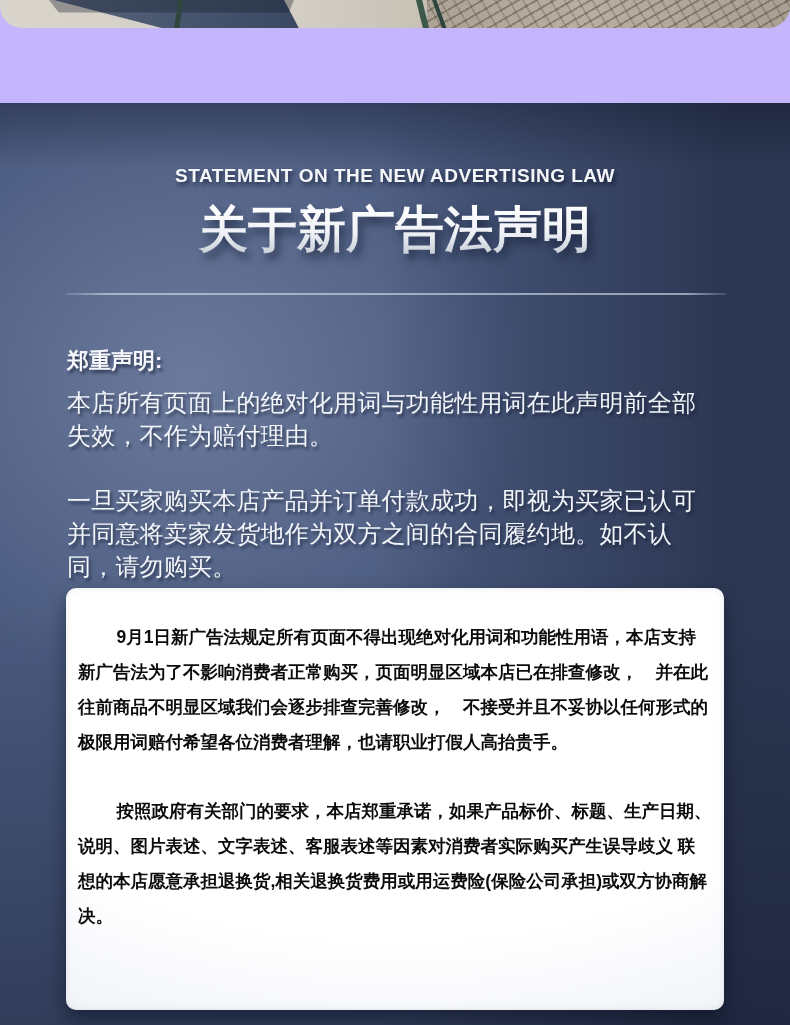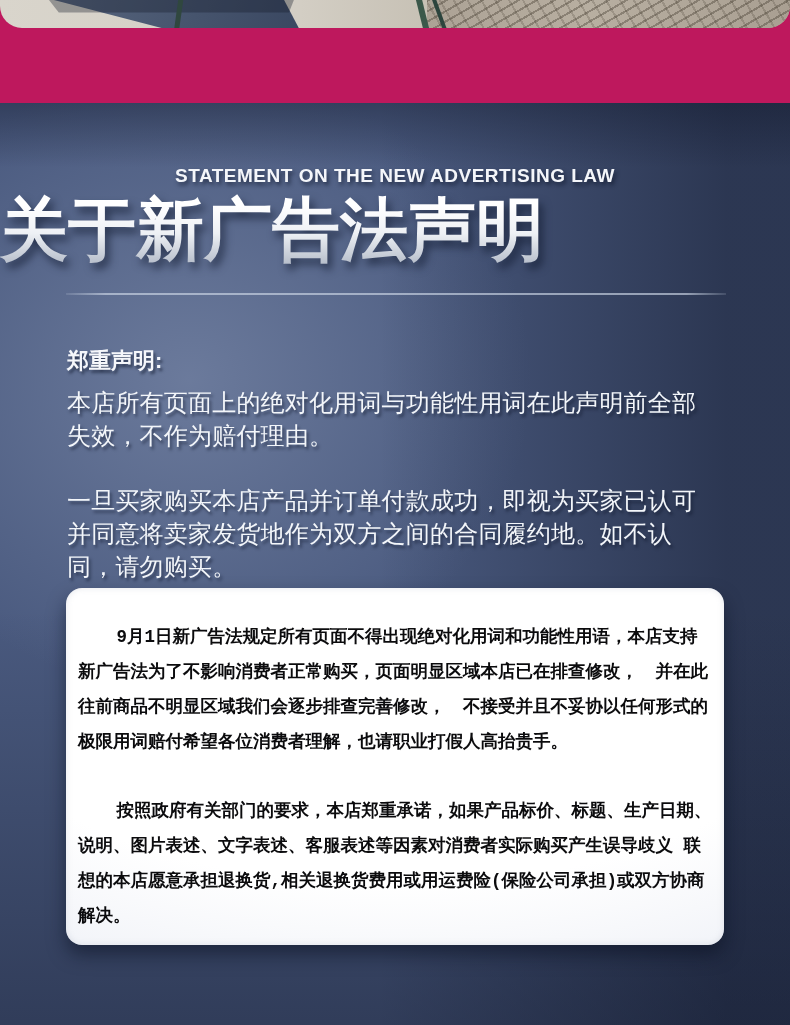--- a/index.html
+++ b/index.html
@@ -2,21 +2,21 @@
 <html><head>
 <meta charset="utf-8">
 <style>
   html,body{margin:0;padding:0;}
   body{
     width:790px;height:1025px;
     font-family:"Liberation Sans","DejaVu Sans",sans-serif;
     background:#ffffff;
   }
   .page{
-    position:relative;width:790px;height:1025px;overflow:hidden;background:#be185d;
+    position:relative;width:790px;height:1025px;overflow:hidden;background:#c4b5fd;
   }
 
   
   .photo-strip{
     position:absolute;top:0;left:0;width:790px;height:28px;
     border-radius:0 0 22px 22px;overflow:hidden;
   }
   .photo-base{
     position:absolute;inset:0;
     background:linear-gradient(to right,#d9d5cc 0%,#d3cec4 38%,#c6c0b4 55%,#b7aea0 62%,#b4ab9d 100%);
@@ -56,21 +56,22 @@
   .eyebrow{
     position:absolute;top:62px;left:0;width:100%;
     text-align:center;
     font-size:19px;font-weight:bold;letter-spacing:.5px;
     color:#f4f6fa;
     text-shadow:2px 3px 4px rgba(10,18,38,.65);
     white-space:nowrap;
   }
   .main-title{
     position:absolute;top:86px;left:0;width:100%;
-    font-size:68px;line-height:80px;font-weight:bold;letter-spacing:0;
+    text-align:center;
+    font-size:49px;line-height:80px;font-weight:bold;letter-spacing:0;
     background:linear-gradient(180deg,#ffffff 20%,#eef1f5 55%,#aeb6c4 100%);
     -webkit-background-clip:text;background-clip:text;
     -webkit-text-fill-color:transparent;color:transparent;
     filter:drop-shadow(4px 6px 4px rgba(10,18,38,.6));
     white-space:nowrap;
   }
   .divider{
     position:absolute;top:190px;left:66px;width:660px;height:2px;
     background:linear-gradient(to right, rgba(205,215,230,.15), rgba(205,215,230,.65) 6%, rgba(205,215,230,.65) 94%, rgba(205,215,230,.15));
   }
@@ -83,27 +84,26 @@
     position:absolute;left:67px;width:652px;
     font-size:24px;line-height:33px;color:#f3f6fa;
     text-shadow:2px 3px 3px rgba(12,20,40,.55);
     letter-spacing:.2px;
   }
   .body-para-1{top:283px;}
   .body-para-2{top:381px;}
 
   
   .notice-card{
-    position:absolute;top:485px;left:66px;width:658px;height:357px;
-    border-radius:16px;
+    position:absolute;top:485px;left:66px;width:658px;height:422px;
+    border-radius:10px;
     background:
       radial-gradient(130% 110% at 50% 28%, #ffffff 50%, #f1f3f8 78%, #dde3ed 100%);
     box-shadow:0 10px 18px rgba(8,14,30,.5), inset 0 0 6px rgba(150,160,180,.25);
     overflow:hidden;
-    font-family:Liberation Mono, monospace;
   }
   .card-para{
     margin:0 12px;
     font-size:17.5px;line-height:35px;
     font-weight:bold;color:#0b0b0d;
     text-indent:2.2em;
     letter-spacing:0;
   }
   .card-para-1{padding-top:32px;}
   .card-para-2{margin-top:34px;}

